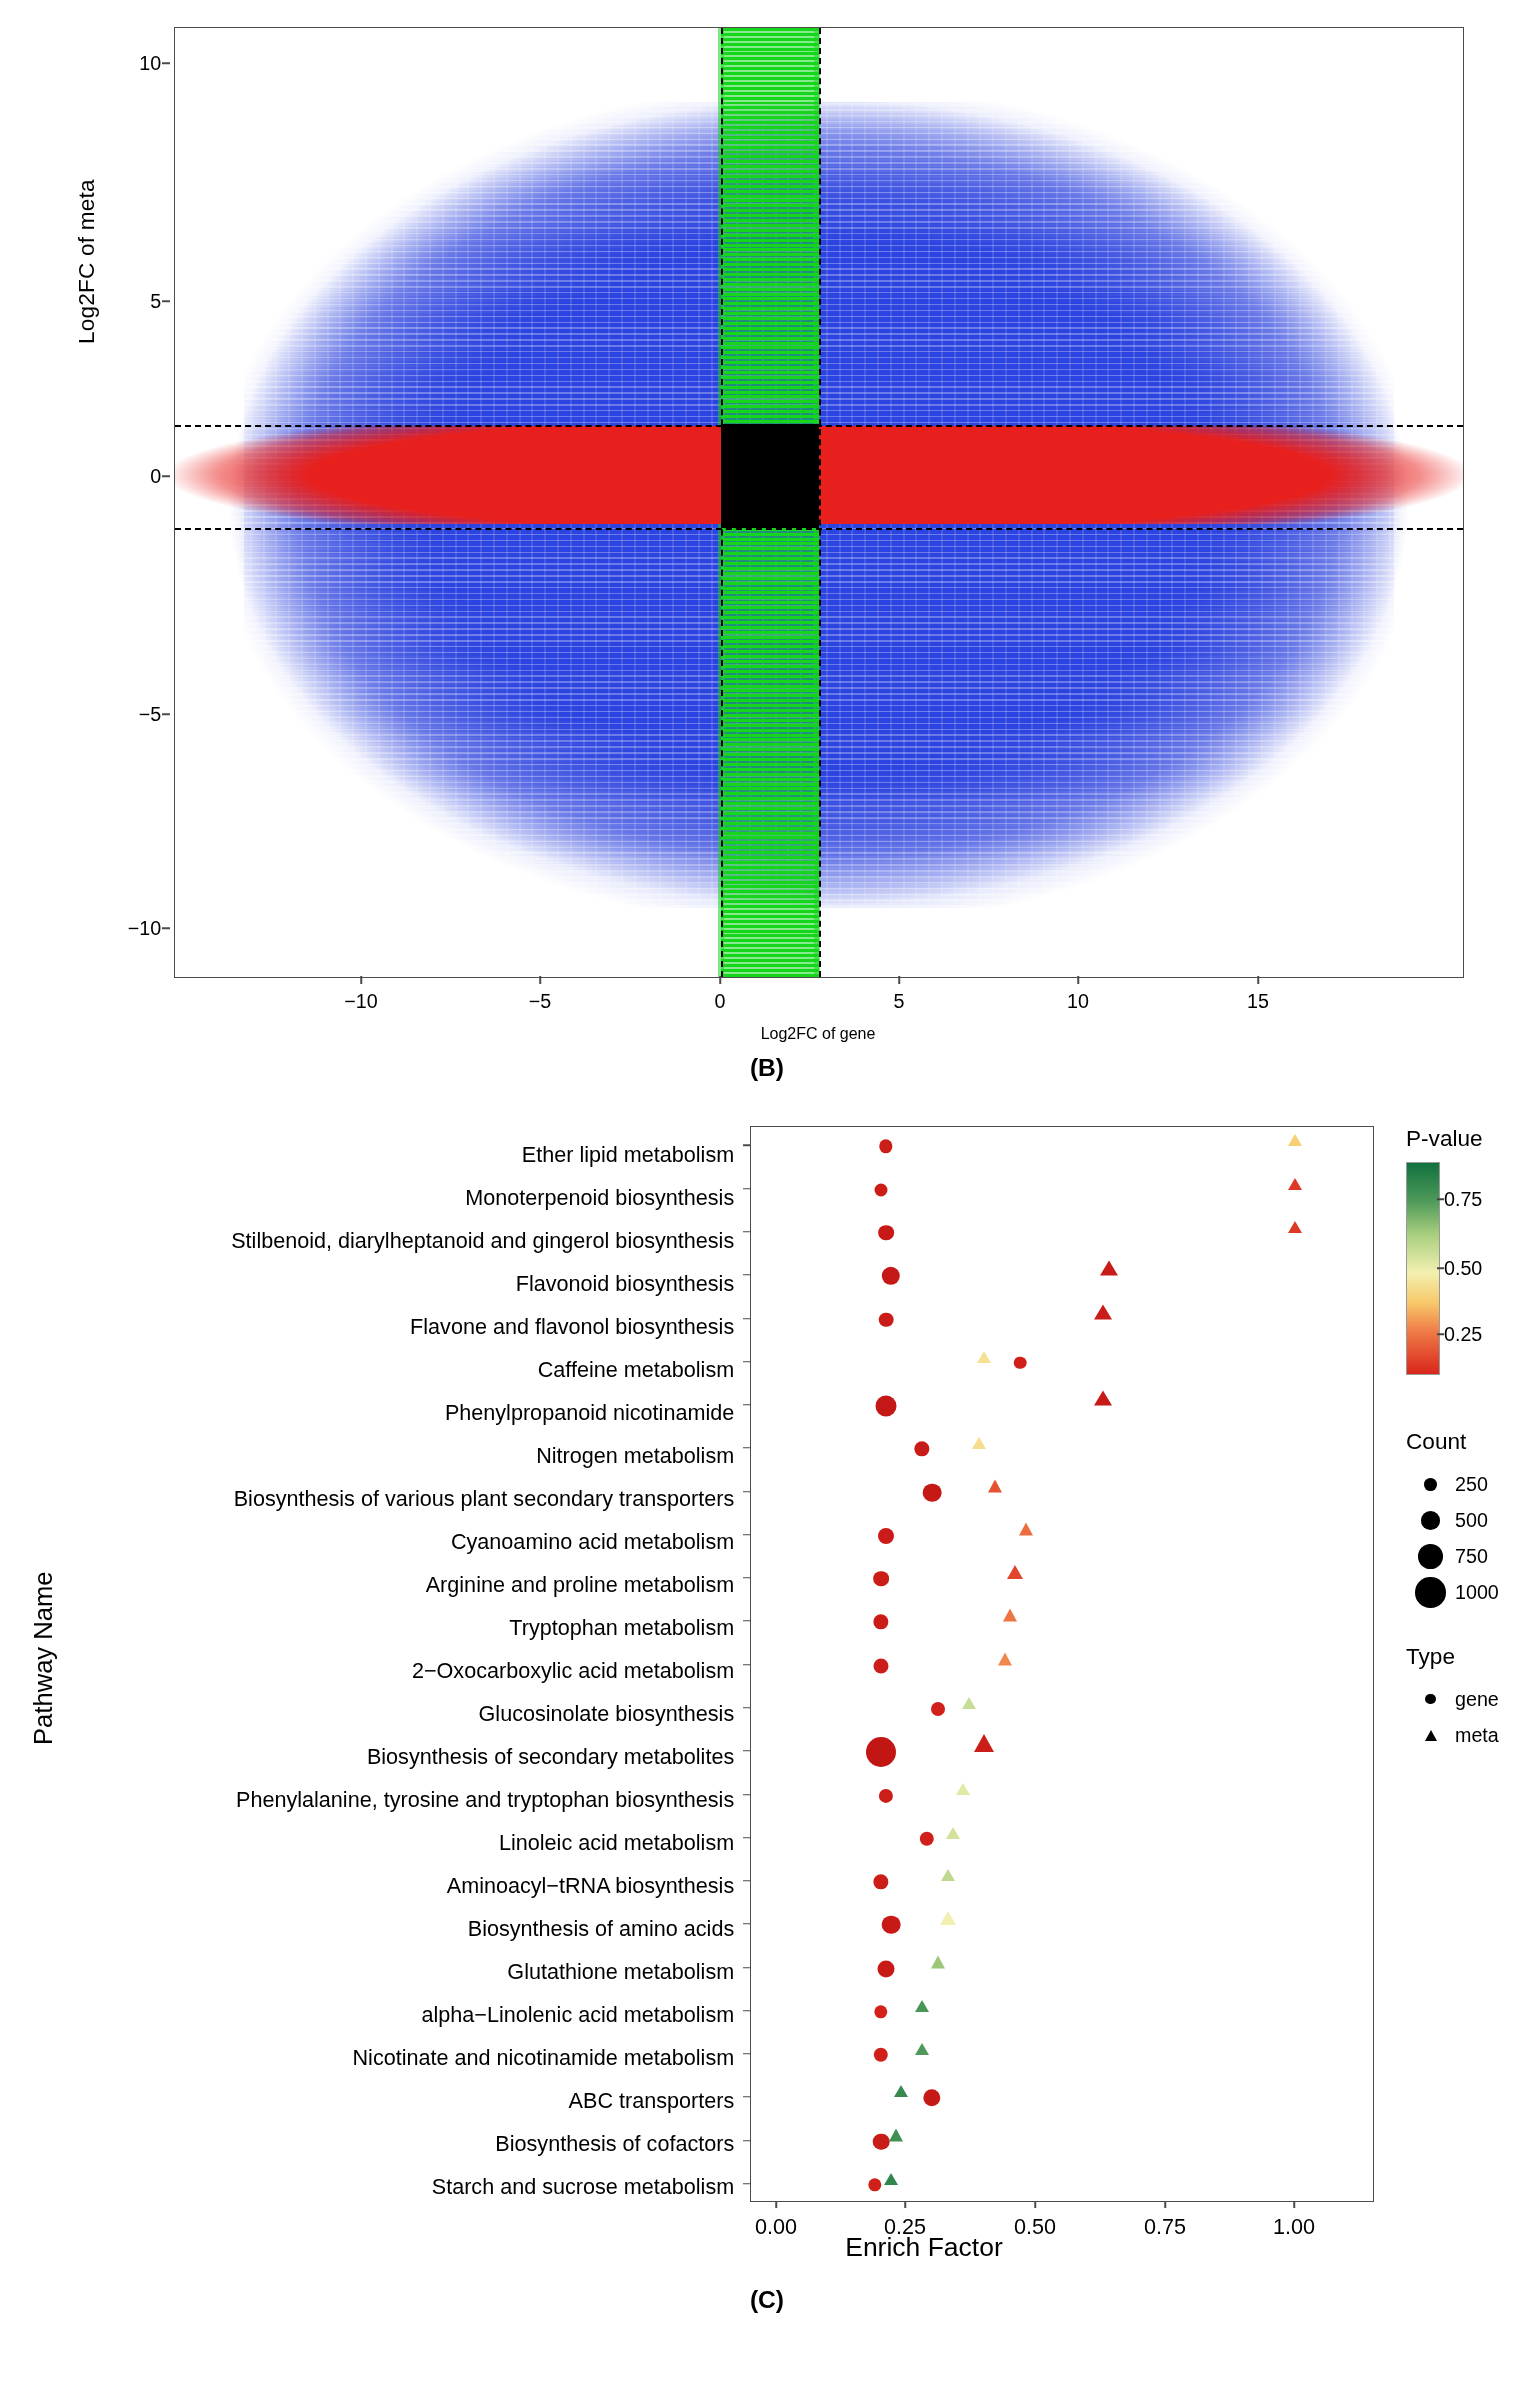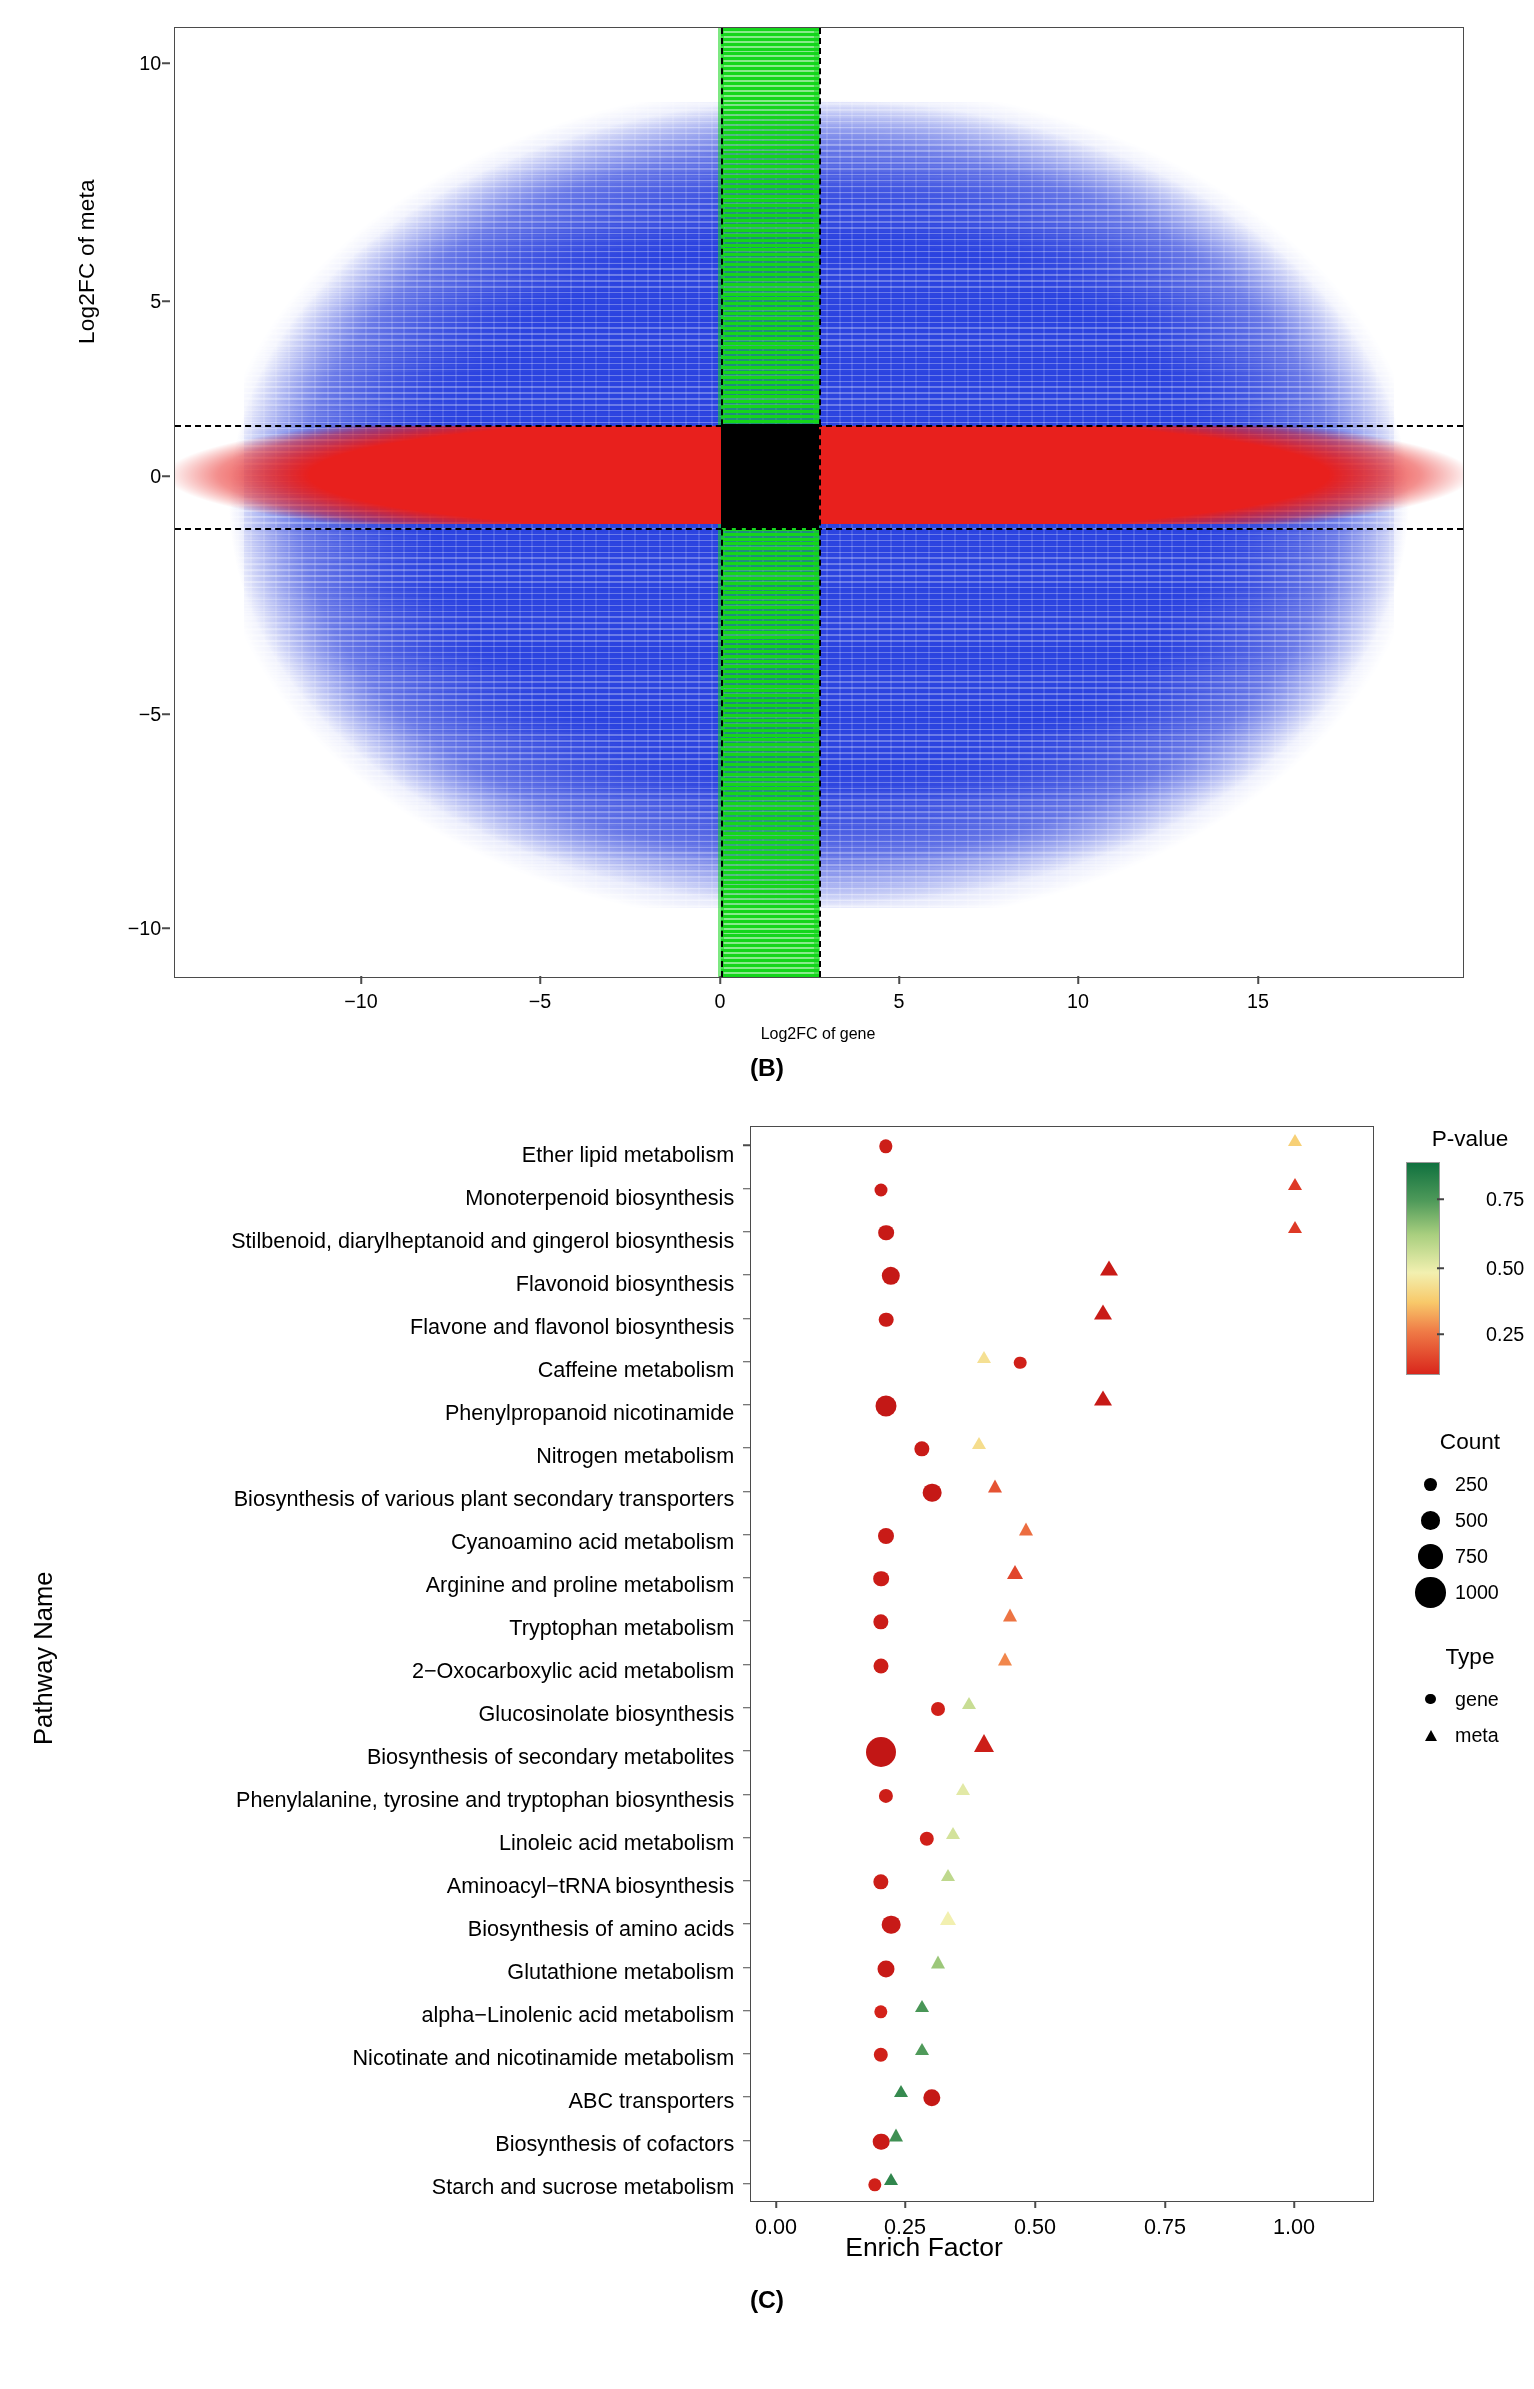--- a/index.html
+++ b/index.html
@@ -95,21 +95,21 @@
   .c-xticks i{position:absolute; top:0; width:1.5px; height:7.4px; background:#4b4b4b; transform:translateX(-50%);}
   .c-ytickmarks{position:absolute; left:742px; top:19.7px; width:8.8px; height:1074px;}
   .c-ytickmarks i{position:absolute; right:0; width:7.9px; height:1.5px; background:#4b4b4b; transform:translateY(-50%);}
 
   .dot{position:absolute; border-radius:50%; transform:translate(-50%,-50%);}
   .tri{position:absolute; width:0; height:0; transform:translate(-50%,-50%);}
 
   
   .legend{position:absolute; left:1406px; top:19.7px; width:128px;}
   .legend h4{font-size:22.6px; margin:0 0 10.8px 0; font-weight:normal;}
-  .lg-block{margin-bottom:29.5px;text-align:center;}
+  .lg-block{margin-bottom:29.5px;}
   .cbar{width:32px; height:211px; position:relative;
     background:linear-gradient(to bottom, #10713f 0%, #4f9a5a 18%, #a9cf7f 34%, #f2f0b0 52%, #f8c96a 66%, #ef7a46 80%, #d9261c 100%);
     border:0.5px solid #999;}
   .cbar-ticks{position:absolute; left:38px; top:0; height:211px; width:84px;}
   .cbar-ticks span{position:absolute; font-size:19.7px; transform:translateY(-50%);}
   .cbar-ticks i{position:absolute; left:-6.9px; width:6.9px; height:1.5px; background:#444; transform:translateY(-50%);}
   .sz-row{display:flex; align-items:center; height:36px;}
   .sz-dotwrap{width:49px; display:flex; justify-content:center; align-items:center;}
   .sz-lab{font-size:19.7px;}
   .ty-row{display:flex; align-items:center; height:36px;}

